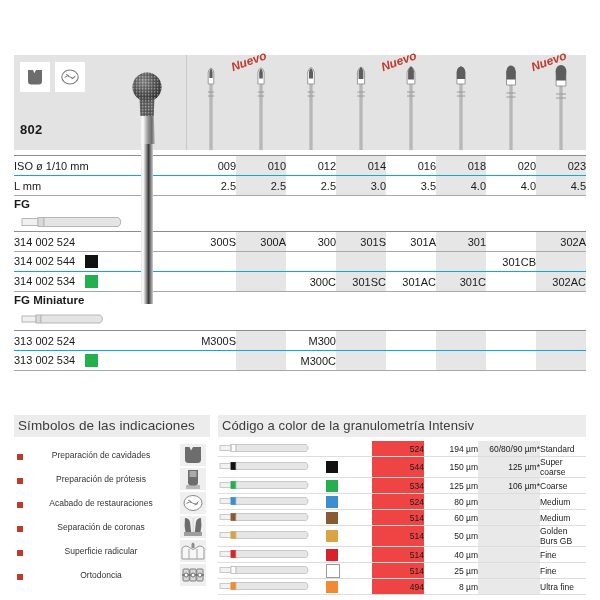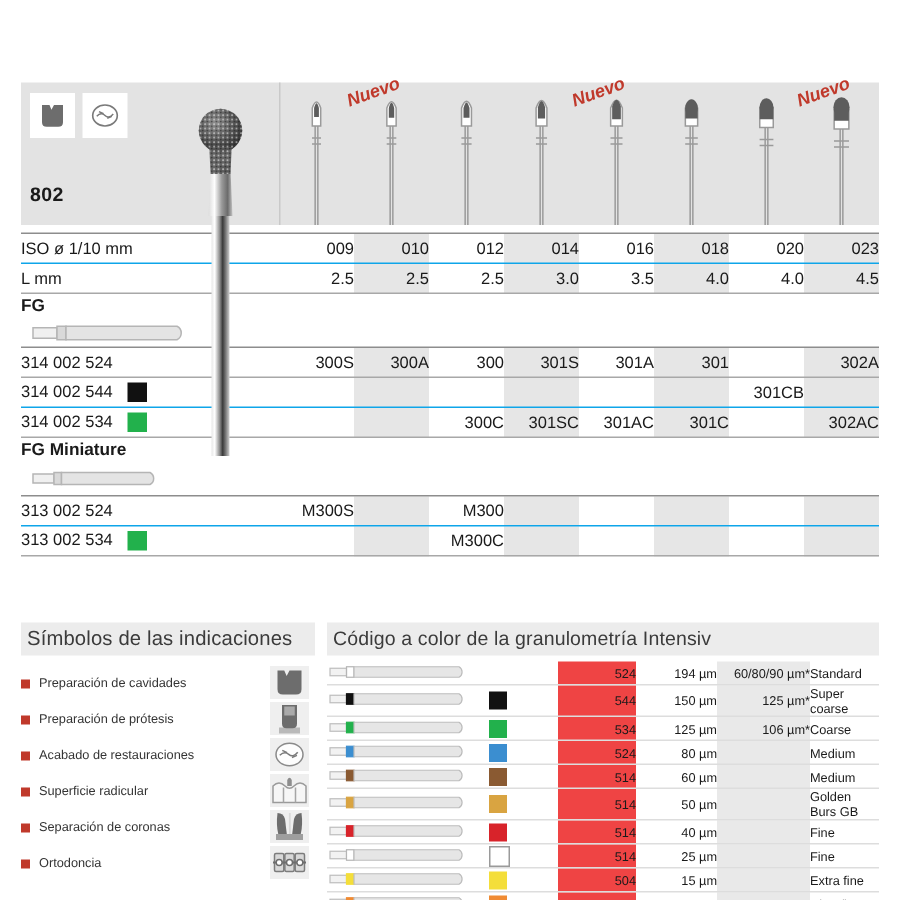--- a/index.html
+++ b/index.html
@@ -64,21 +64,21 @@
   
   .bot-left{position:absolute;left:14px;top:415px;width:196px;}
   .bot-right{position:absolute;left:218px;top:415px;width:368px;}
   .sec-title{
     font-size:13.5px;color:#3b3b3b;font-weight:normal;
     background:#ececec;padding:3px 4px 4px 4px;margin:0;
     white-space:nowrap;letter-spacing:.1px;
   }
   .sec-title-r{font-size:13px;}
 
-  table.sym{border-collapse:collapse;width:196px;table-layout:fixed;margin-top:6px;}
+  table.sym{border-collapse:collapse;width:196px;table-layout:fixed;margin-top:6px;text-align:center;}
   table.sym td{padding:0;vertical-align:middle;height:24px;}
   .sym-bullet{width:12px;padding-left:4px;}
   .sq{display:inline-block;width:6px;height:6px;background:#c0392b;}
   .sym-txt{font-size:8.5px;color:#333;white-space:nowrap;}
   .sym-ico{width:34px;text-align:center;}
   .sym-ico svg{display:block;margin:0 auto;}
 
   table.gran{border-collapse:collapse;width:368px;table-layout:fixed;font-size:8.5px;margin-top:4px;}
   table.gran td{padding:0;height:15px;vertical-align:middle;border-bottom:1px solid #dddddd;}
   .g-bur{width:108px;padding-left:2px;}
@@ -412,40 +412,40 @@
           <svg width="26" height="22" viewBox="0 0 26 22">
             <rect width="26" height="22" fill="#efefef"></rect>
             <ellipse cx="13" cy="11" rx="9" ry="7.5" fill="#fdfdfd" stroke="#8a8a8a" stroke-width="1"></ellipse>
             <path d="M6.5 11.5 q3.2 -3 6 -0.6 q2.8 2.5 6 -1.4" fill="none" stroke="#7a7a7a" stroke-width="1"></path>
             <path d="M8.2 8.2 l3.2 1.6 M14.6 13 l3.4 -1.4" stroke="#7a7a7a" stroke-width="1"></path>
           </svg>
         </td>
       </tr>
       <tr>
         <td class="sym-bullet"><i class="sq"></i></td>
-        <td class="sym-txt">Superficie radicular</td>
-        <td class="sym-ico">
-          <svg width="26" height="22" viewBox="0 0 26 22">
-            <rect width="26" height="22" fill="#efefef"></rect>
-            <path d="M2 8 q4 -4 8 0 q3 3 6 0 q4 -4 8 0 v11 H2 z" fill="#f6f6f6" stroke="#9a9a9a" stroke-width="1"></path>
-            <path d="M9 9 v10 M17 9 v10" stroke="#a5a5a5" stroke-width="1"></path>
-            <path d="M11.5 4 q1.5 -3 3 0 v4 h-3 z" fill="#8d8d8d"></path>
-          </svg>
-        </td>
-      </tr>
-      <tr>
-        <td class="sym-bullet"><i class="sq"></i></td>
         <td class="sym-txt">Separación de coronas</td>
         <td class="sym-ico">
           <svg width="26" height="22" viewBox="0 0 26 22">
             <rect width="26" height="22" fill="#efefef"></rect>
             <path d="M4 16 h18 v4 H4 z" fill="#9e9e9e"></path>
             <path d="M5 2 q4 0 5 4 l1.2 10 H5.5 Q4 10 5 2 z" fill="#6d6d6d"></path>
             <path d="M21 2 q-4 0 -5 4 l-1.2 10 h5.7 Q22 10 21 2 z" fill="#6d6d6d"></path>
             <path d="M12.6 2 h1.2 v14 h-1.2 z" fill="#d9d9d9"></path>
+          </svg>
+        </td>
+      </tr>
+      <tr>
+        <td class="sym-bullet"><i class="sq"></i></td>
+        <td class="sym-txt">Superficie radicular</td>
+        <td class="sym-ico">
+          <svg width="26" height="22" viewBox="0 0 26 22">
+            <rect width="26" height="22" fill="#efefef"></rect>
+            <path d="M2 8 q4 -4 8 0 q3 3 6 0 q4 -4 8 0 v11 H2 z" fill="#f6f6f6" stroke="#9a9a9a" stroke-width="1"></path>
+            <path d="M9 9 v10 M17 9 v10" stroke="#a5a5a5" stroke-width="1"></path>
+            <path d="M11.5 4 q1.5 -3 3 0 v4 h-3 z" fill="#8d8d8d"></path>
           </svg>
         </td>
       </tr>
       <tr>
         <td class="sym-bullet"><i class="sq"></i></td>
         <td class="sym-txt">Ortodoncia</td>
         <td class="sym-ico">
           <svg width="26" height="22" viewBox="0 0 26 22">
             <rect width="26" height="22" fill="#efefef"></rect>
             <rect x="3" y="5" width="6.2" height="12" rx="1" fill="#d8d8d8" stroke="#7c7c7c"></rect>
@@ -558,32 +558,20 @@
               </svg></td>
             <td class="g-sw"><i style="background:#ffffff;border:1px solid #9a9a9a"></i></td>
             <td class="g-num">514</td>
             <td class="g-mic">25 µm</td>
             <td class="g-mic2"></td>
             <td class="g-name">Fine</td>
           </tr>
           <tr>
             <td class="g-bur"><svg width="104" height="12" viewBox="0 0 104 12">
                 <rect x="2" y="3.5" width="11" height="5" fill="#f2f2f2" stroke="#bdbdbd" stroke-width=".8"></rect>
-                <rect x="13" y="2.5" width="5" height="7" fill="#f4de3a" stroke="#f4de3a" stroke-width=".8"></rect>
-                <path d="M18 2.5 H88 a4 4 0 0 1 0 7 H18 Z" fill="#e6e6e6" stroke="#bdbdbd" stroke-width=".8"></path>
-              </svg></td>
-            <td class="g-sw"><i style="background:#f4de3a;border:0"></i></td>
-            <td class="g-num">504</td>
-            <td class="g-mic">15 µm</td>
-            <td class="g-mic2"></td>
-            <td class="g-name">Extra fine</td>
-          </tr>
-          <tr>
-            <td class="g-bur"><svg width="104" height="12" viewBox="0 0 104 12">
-                <rect x="2" y="3.5" width="11" height="5" fill="#f2f2f2" stroke="#bdbdbd" stroke-width=".8"></rect>
                 <rect x="13" y="2.5" width="5" height="7" fill="#f08b33" stroke="#f08b33" stroke-width=".8"></rect>
                 <path d="M18 2.5 H88 a4 4 0 0 1 0 7 H18 Z" fill="#e6e6e6" stroke="#bdbdbd" stroke-width=".8"></path>
               </svg></td>
             <td class="g-sw"><i style="background:#f08b33;border:0"></i></td>
             <td class="g-num">494</td>
             <td class="g-mic">8 µm</td>
             <td class="g-mic2"></td>
             <td class="g-name">Ultra fine</td>
           </tr>
         </tbody>

